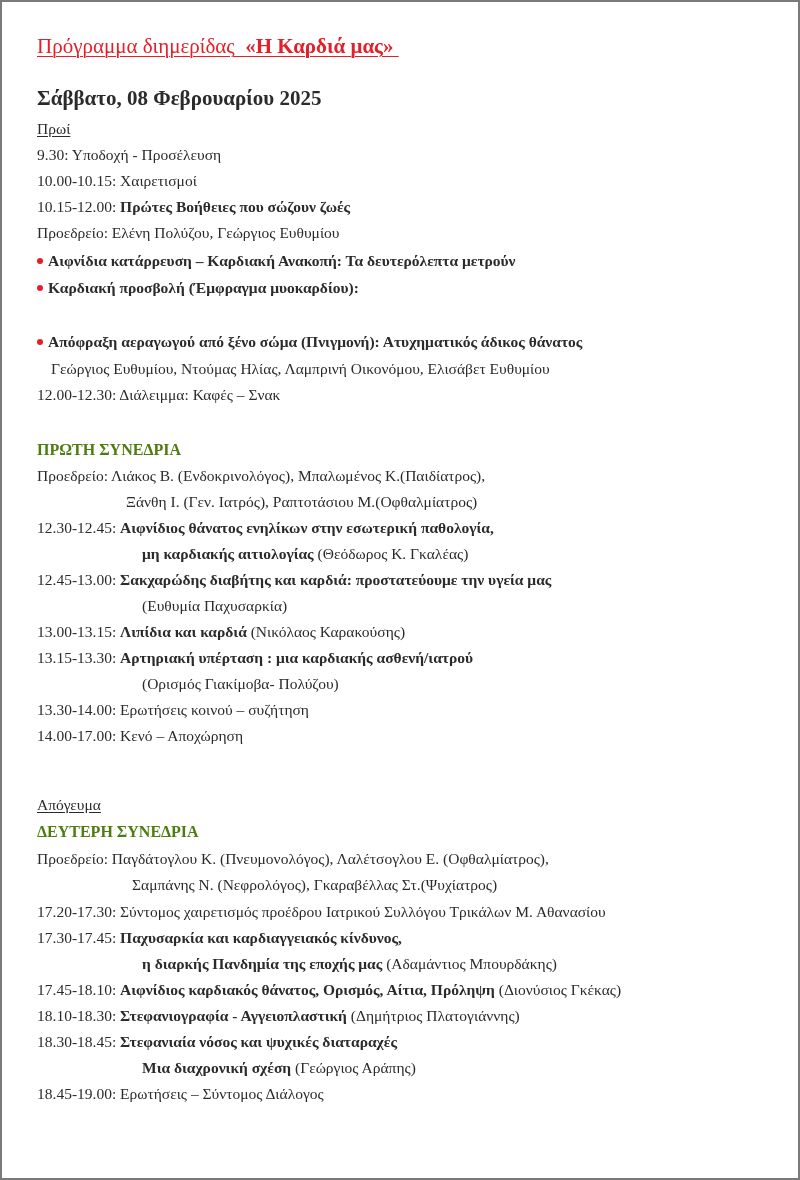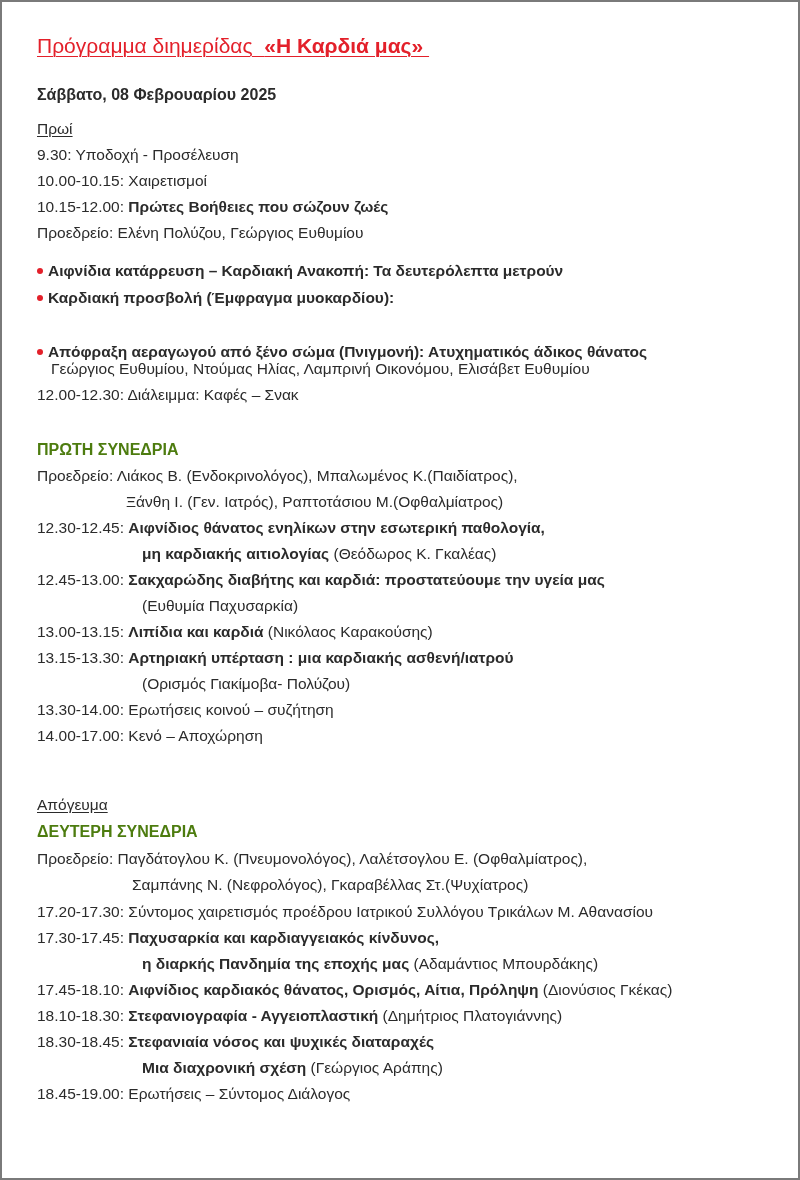--- a/index.html
+++ b/index.html
@@ -2,43 +2,43 @@
 <html><head>
   <meta charset="utf-8">
   <style>
     html, body { margin: 0; padding: 0; background: #ffffff; }
     body { width: 800px; height: 1180px; overflow: hidden; }
     .page {
       position: relative;
       width: 796px; height: 1176px;
       border: 2px solid #7a7a7a;
       background: #ffffff;
-      font-family: Liberation Sans, sans-serif;
+      font-family: Liberation Serif, serif;
       color: #2b2b2b;
       font-size: 15.5px;
     }
     .title {
       position: absolute; left: 35px; top: 32px;
       font-size: 21px; color: #e3202a;
       text-decoration: underline; text-decoration-thickness: 1px;
       text-underline-offset: 3px;
       white-space: pre;
     }
     .title b { font-weight: bold; }
     .day {
       position: absolute; left: 35px; top: 84px;
-      font-size: 16px; font-weight: bold; color: #2b2b2b; text-align: center;
+      font-size: 21px; font-weight: bold; color: #2b2b2b; text-align: center;
     }
     .line {
       position: absolute; left: 35px;
       height: 22px; line-height: 22px;
       white-space: nowrap;
     }
     .u { text-decoration: underline; text-underline-offset: 2px; }
-    .bold { font-weight: bold; margin-top: 10px; }
+    .bold { font-weight: bold; }
     .red-head {
       position: absolute; left: 35px;
       font-size: 16px; font-weight: bold; color: #4d7c0f;
       line-height: 22px;
     }
     .bullet {
       display: inline-block; width: 6px; height: 6px;
       border-radius: 50%; background: #e3202a;
       margin-right: 5px; vertical-align: middle; position: relative; top: -1px;
     }

